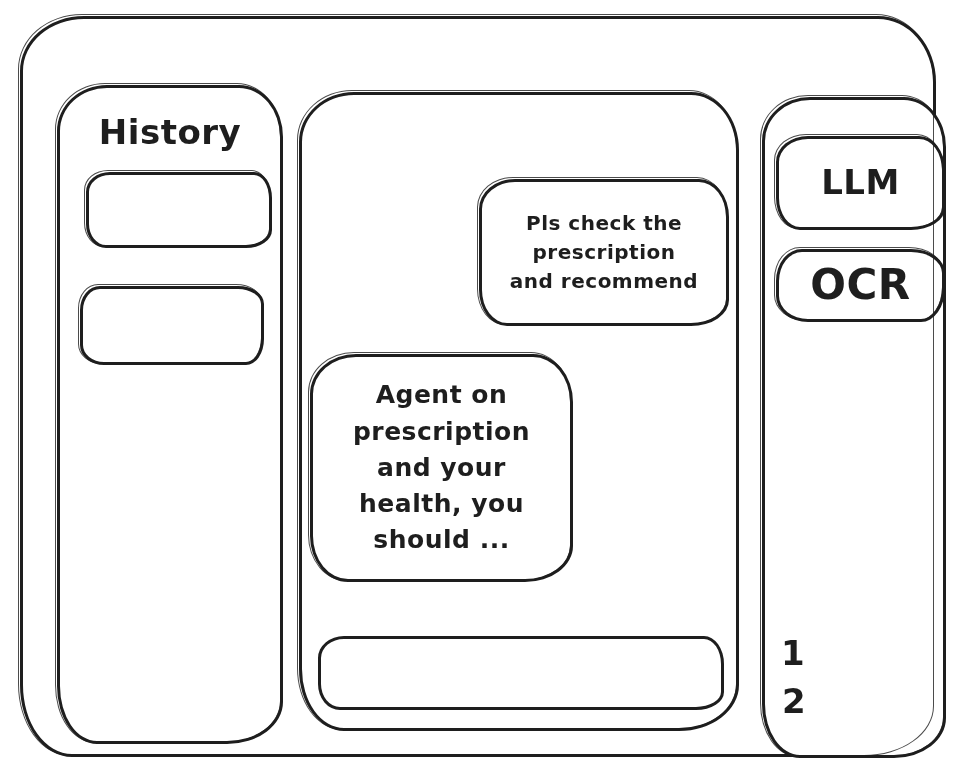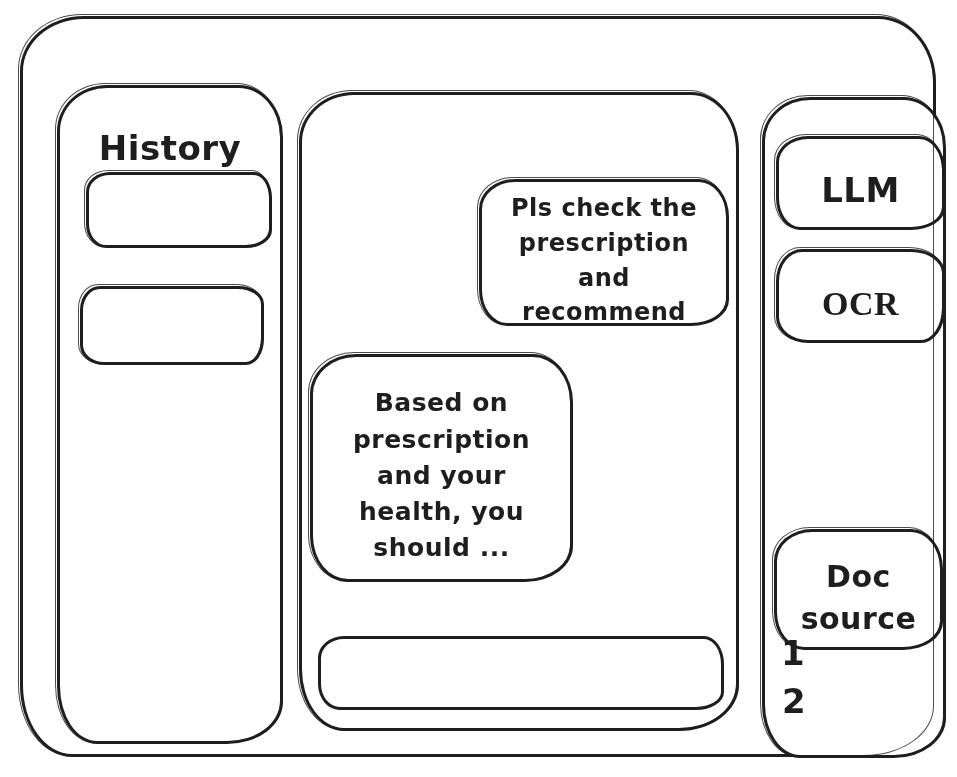--- a/index.html
+++ b/index.html
@@ -31,21 +31,20 @@
     inset:-5px -1px -2px -5px;
     border:1.6px solid var(--ink);
     border-radius:inherit;
     opacity:.8;
     pointer-events:none;
   }
   .label{
     font-weight:bold;
     letter-spacing:.5px;
     white-space:pre-line;
-    margin-top:16px;
   }
   .center-flex{
     display:flex;align-items:center;justify-content:center;
     text-align:center;
   }
 
   
   #outer-frame{
     left:20px;top:16px;width:916px;height:741px;
     border-radius:64px 58px 70px 52px / 55px 66px 50px 72px;
@@ -79,21 +78,21 @@
   }
   #chat-title{
     position:absolute;left:0;top:26px;width:100%;
     text-align:center;font-size:35px;
   }
   .bubble{padding:6px 14px;}
   .bubble .label{line-height:1.45;}
   #message-user{
     left:177px;top:84px;width:250px;height:147px;
     border-radius:36px 30px 38px 28px / 30px 38px 26px 36px;
-    font-size:24px;
+    font-size:20px;
   }
   #message-assistant{
     left:8px;top:259px;width:263px;height:228px;
     border-radius:46px 40px 48px 38px / 40px 48px 36px 46px;
     font-size:25px;
   }
   #chat-input{
     left:16px;top:541px;width:406px;height:74px;
     border-radius:26px 20px 28px 22px / 22px 28px 18px 26px;
     font:bold 24px "DejaVu Sans","Liberation Sans",sans-serif;
@@ -113,24 +112,23 @@
     cursor:pointer;
     padding:12px 8px;
   }
   .tool-btn .label{line-height:1.4;}
   #tool-llm{
     left:11px;top:36px;width:169px;height:94px;
     border-radius:32px 26px 34px 24px / 26px 34px 22px 32px;
     font-size:34px;
   }
   #tool-ocr{
-    left:11px;top:149px;width:169px;height:94px;
+    left:11px;top:149px;width:169px;height:73px;
     border-radius:26px 34px 24px 32px / 32px 24px 34px 26px;
-    font-size:34px;
-    font-family:Liberation Serif, serif;
+    font-size:42px;
   }
   #tool-params{
     left:4px;top:316px;width:167px;height:74px;
     border-radius:24px 30px 22px 28px / 28px 22px 30px 24px;
     font-size:30px;
   }
   #tool-doc{
     left:9px;top:429px;width:169px;height:121px;
     border-radius:38px 32px 40px 30px / 32px 40px 28px 38px;
     font-size:30px;
@@ -162,38 +160,35 @@
 
     <div id="chat-panel" class="sk">
 
       <div id="message-user" class="sk bubble center-flex">
         <span class="label">Pls check the
 prescription
 and recommend</span>
       </div>
 
       <div id="message-assistant" class="sk bubble center-flex">
-        <span class="label">Based on
+        <span class="label">Agent on
 prescription
 and your
 health, you
 should ...</span>
       </div>
 
       <input id="chat-input" class="sk" type="text" placeholder="" style="">
     </div>
 
     <div id="tools-panel" class="sk">
       <div id="tool-llm" class="sk tool-btn center-flex">
         <span class="label">LLM</span>
       </div>
       <div id="tool-ocr" class="sk tool-btn center-flex">
         <span class="label">OCR</span>
       </div>
-      <div id="tool-doc" class="sk tool-btn center-flex">
-        <span class="label">Doc source</span>
-      </div>
       <span id="doc-num-1" class="doc-num">1</span>
       <span id="doc-num-2" class="doc-num">2</span>
     </div>
 
   </div>
 </div>
 
 </body></html>

